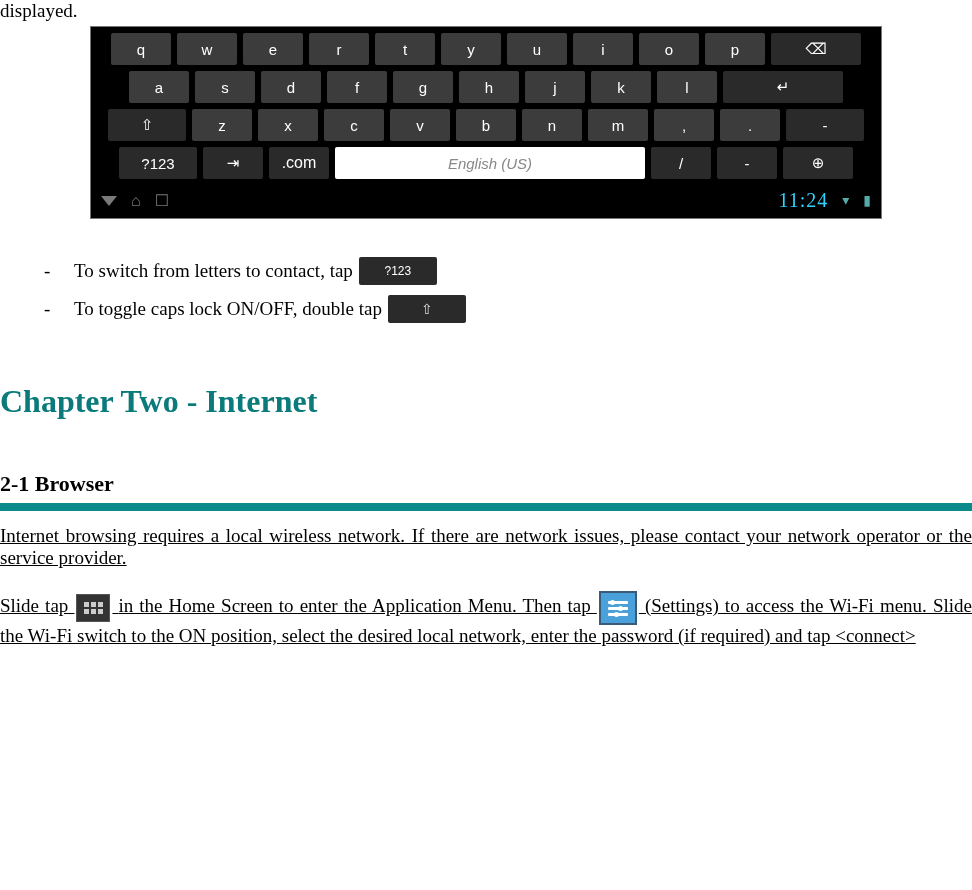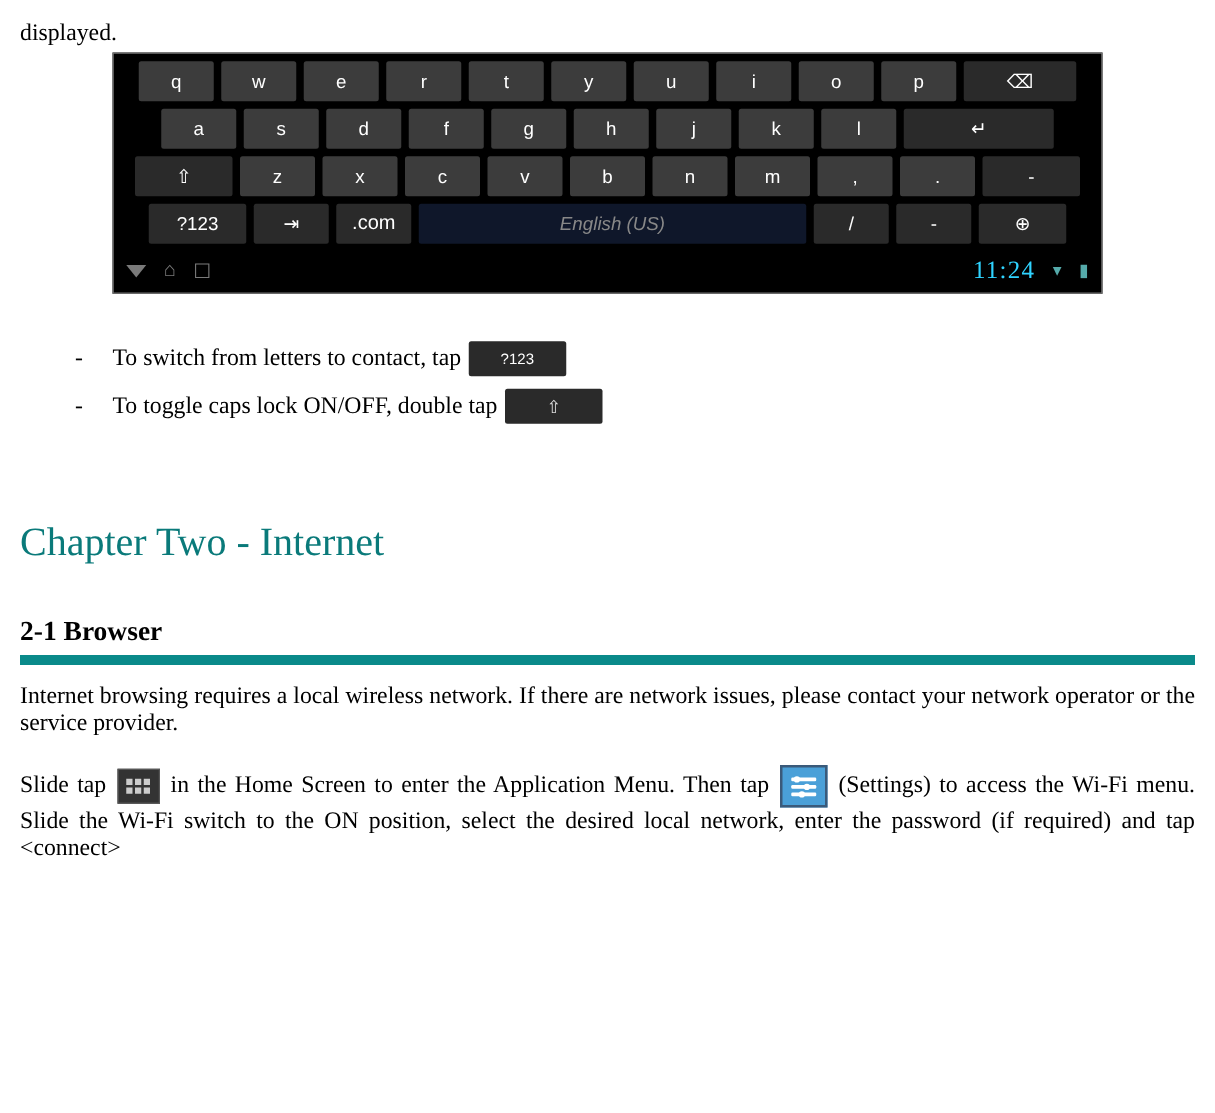--- a/index.html
+++ b/index.html
@@ -5,21 +5,21 @@
   body {
     margin: 0;
     padding: 0;
     font-family: "Times New Roman", Times, serif;
     font-size: 19px;
     color: #000;
     width: 972px;
     background: #fff;
   }
   .page {
-    padding: 16px;
+    padding: 0;
   }
   .top-word {
     margin: 0 0 4px 0;
   }
   
   .kbd-wrap {
     display: flex;
     justify-content: center;
   }
   .kbd {
@@ -45,21 +45,21 @@
     height: 32px;
     display: flex;
     align-items: center;
     justify-content: center;
     box-sizing: border-box;
   }
   .kkey.dark {
     background: #2a2a2a;
   }
   .kkey.spc {
-    background: #0f172a;
+    background: #ffffff;
     color: #888;
     font-style: italic;
     flex: 0 0 310px;
   }
   .r1 .kkey.letter { flex: 0 0 60px; }
   .r1 .kkey.bksp  { flex: 0 0 90px; }
   .r2 .kkey.letter { flex: 0 0 60px; }
   .r2 .kkey.enter  { flex: 0 0 120px; }
   .r3 .kkey.shift  { flex: 0 0 78px; }
   .r3 .kkey.letter { flex: 0 0 60px; }
@@ -107,38 +107,39 @@
     color: #fff;
     font-family: Arial, sans-serif;
     font-size: 12px;
     border-radius: 2px;
     margin-left: 6px;
     vertical-align: middle;
   }
   .inline-key.shift { width: 78px; font-size:14px; color:#ddd;}
   
   .chapter {
-    margin-top: 76px;
+    margin-top: 60px;
     color: #0a7a7a;
     font-size: 32px;
-    font-weight: normal;
+    font-weight: bold;
   }
   .section {
-    margin-top: 40px;
+    margin-top: 51px;
     font-size: 22px;
     font-weight: bold;
   }
   .teal-hr {
     height: 8px;
     background: #0a8a8a;
     margin: 6px 0 14px 0;
   }
   .para {
     margin: 0 0 22px 0;
     text-align: justify;
+    text-decoration: underline;
   }
   .inline-icon {
     display: inline-flex;
     align-items: center;
     justify-content: center;
     width: 32px;
     height: 26px;
     background: #333;
     border: 1px solid #555;
     vertical-align: middle;

